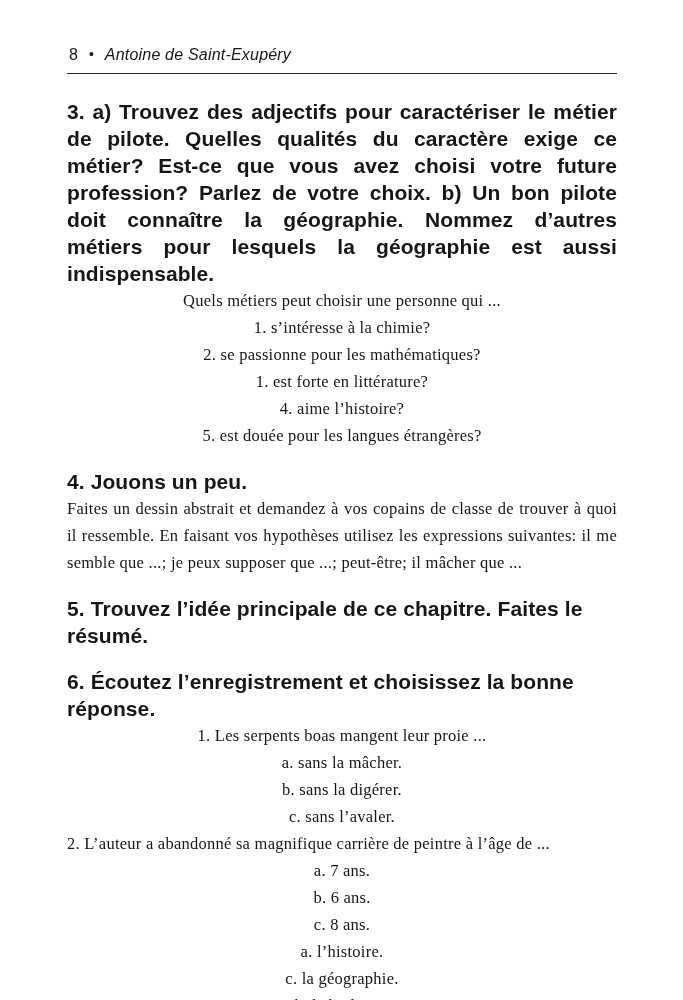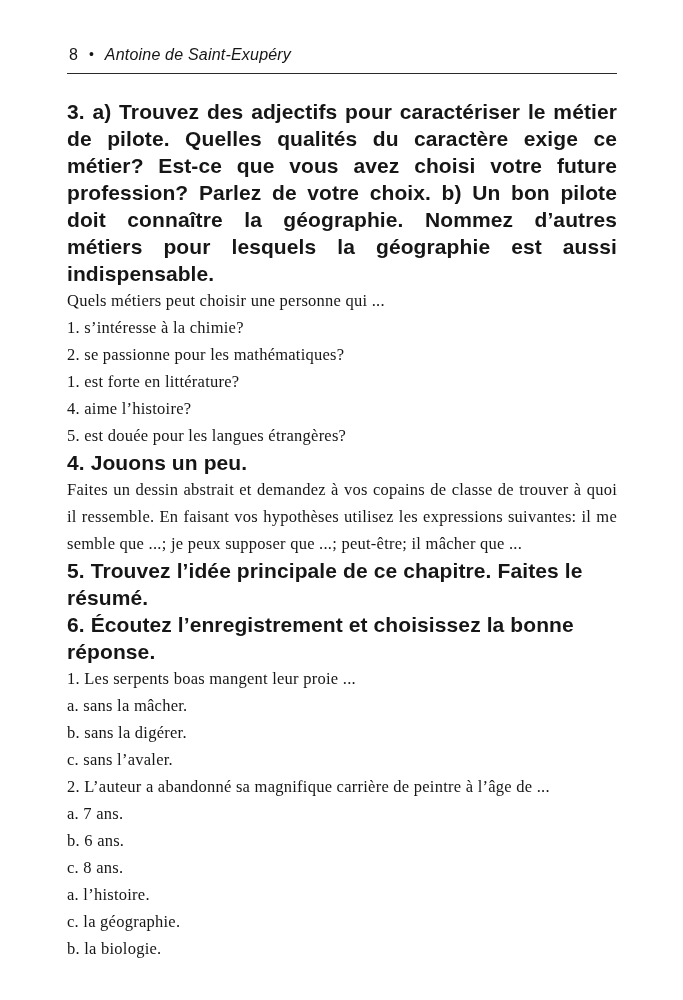--- a/index.html
+++ b/index.html
@@ -30,30 +30,31 @@
     height: 1px;
     background: #2a2a2a;
     margin-bottom: 24px;
   }
   p { margin: 0; }
   .serif {
     font-family: "Liberation Serif", serif;
     font-size: 16.5px;
     line-height: 27px;
     letter-spacing: 0.25px;
+    text-align: center;
   }
   .boldsans {
     font-family: "Liberation Sans", sans-serif;
     font-weight: bold;
     font-size: 21px;
     line-height: 27px;
     letter-spacing: 0.1px;
   }
   .just { text-align: justify; }
-  .gap-above { }
+  .gap-above { margin-top: 19px; }
 </style>
 </head>
 <body>
 
 <div class="page">
 
   <header class="page-header">
     <span class="page-num">8</span>
     <span class="bullet">•</span>
     <span class="header-title">Antoine de Saint-Exupéry</span>

